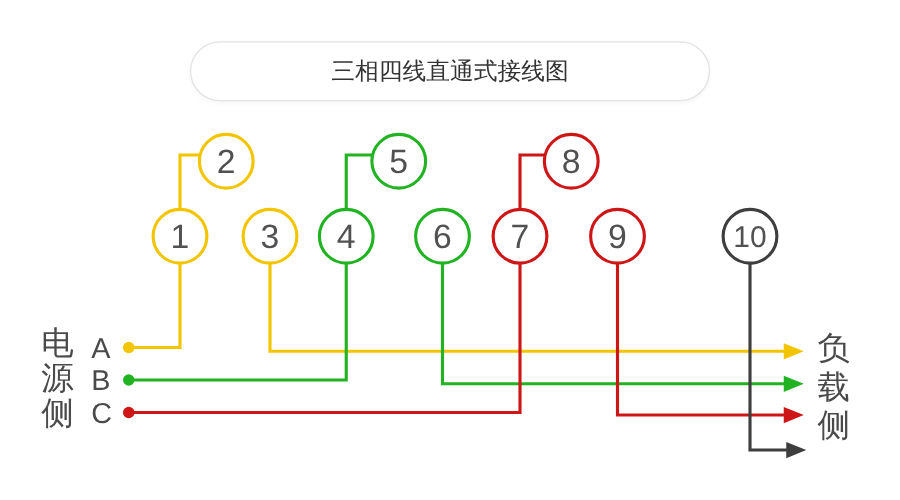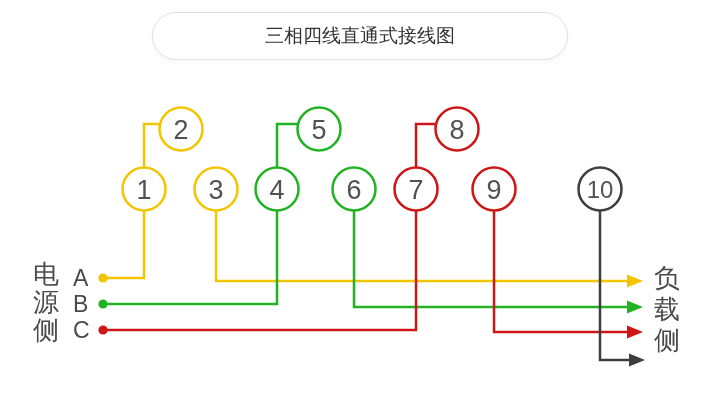--- a/index.html
+++ b/index.html
@@ -1,21 +1,21 @@
 <!DOCTYPE html>
 <html><head>
 <meta charset="utf-8">
 <style>
   html,body{margin:0;padding:0;background:#fff;}
   .stage{
     position:relative;width:720px;height:400px;background:#fff;overflow:hidden;
     font-family:"Liberation Sans","DejaVu Sans",sans-serif;
   }
   .title-pill{
-    position:absolute;left:152px;top:12px;width:416px;height:48px;
+    position:absolute;left:152px;top:33px;width:416px;height:48px;
     box-sizing:border-box;border:1.5px solid #e2e2e2;border-radius:24px;
     background:#fff;display:flex;align-items:center;justify-content:center;
     box-shadow:0 2px 4px rgba(0,0,0,0.04);
   }
   .title-pill span{font-size:19px;color:#333;}
   .diagram-svg{position:absolute;left:0;top:0;}
   .han-col{position:absolute;color:#4a4a4a;}
   .han-col span{display:block;text-align:center;}
   .src-han{left:33px;top:260px;font-size:26px;line-height:28px;}
   .load-han{left:654px;top:263px;font-size:26px;line-height:31px;}

